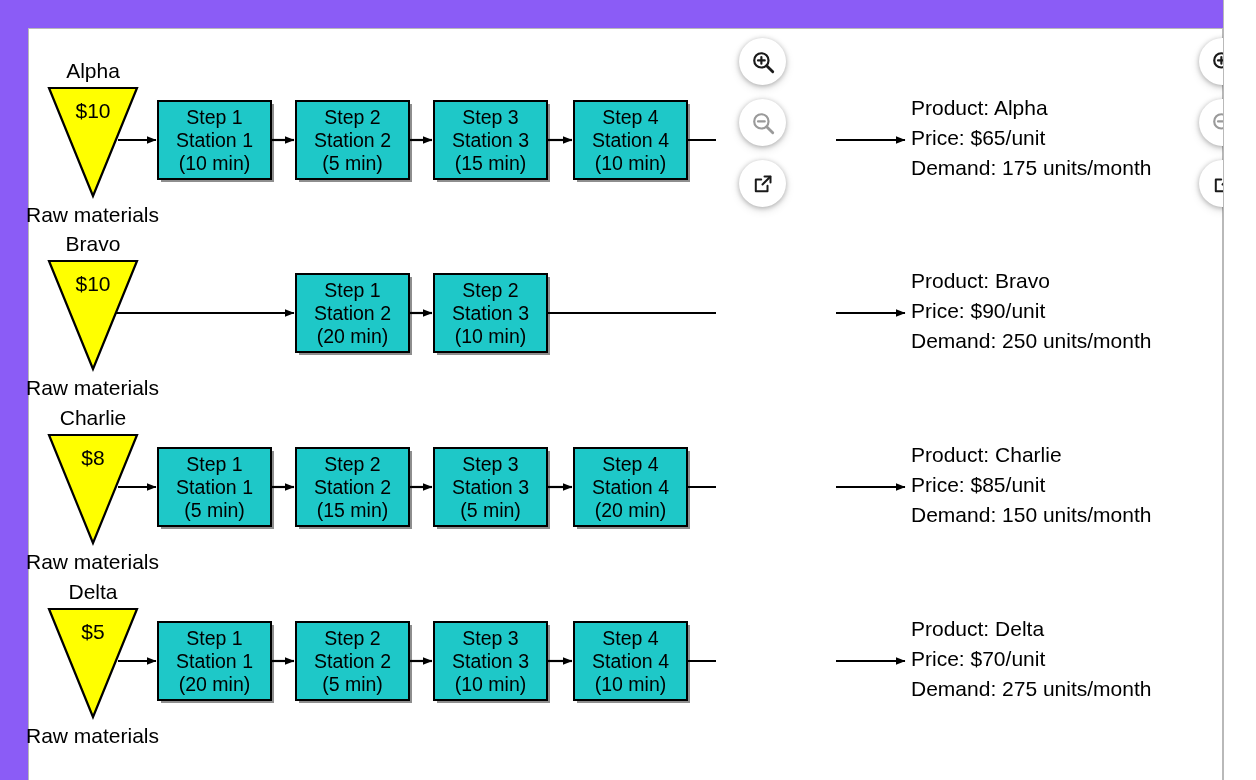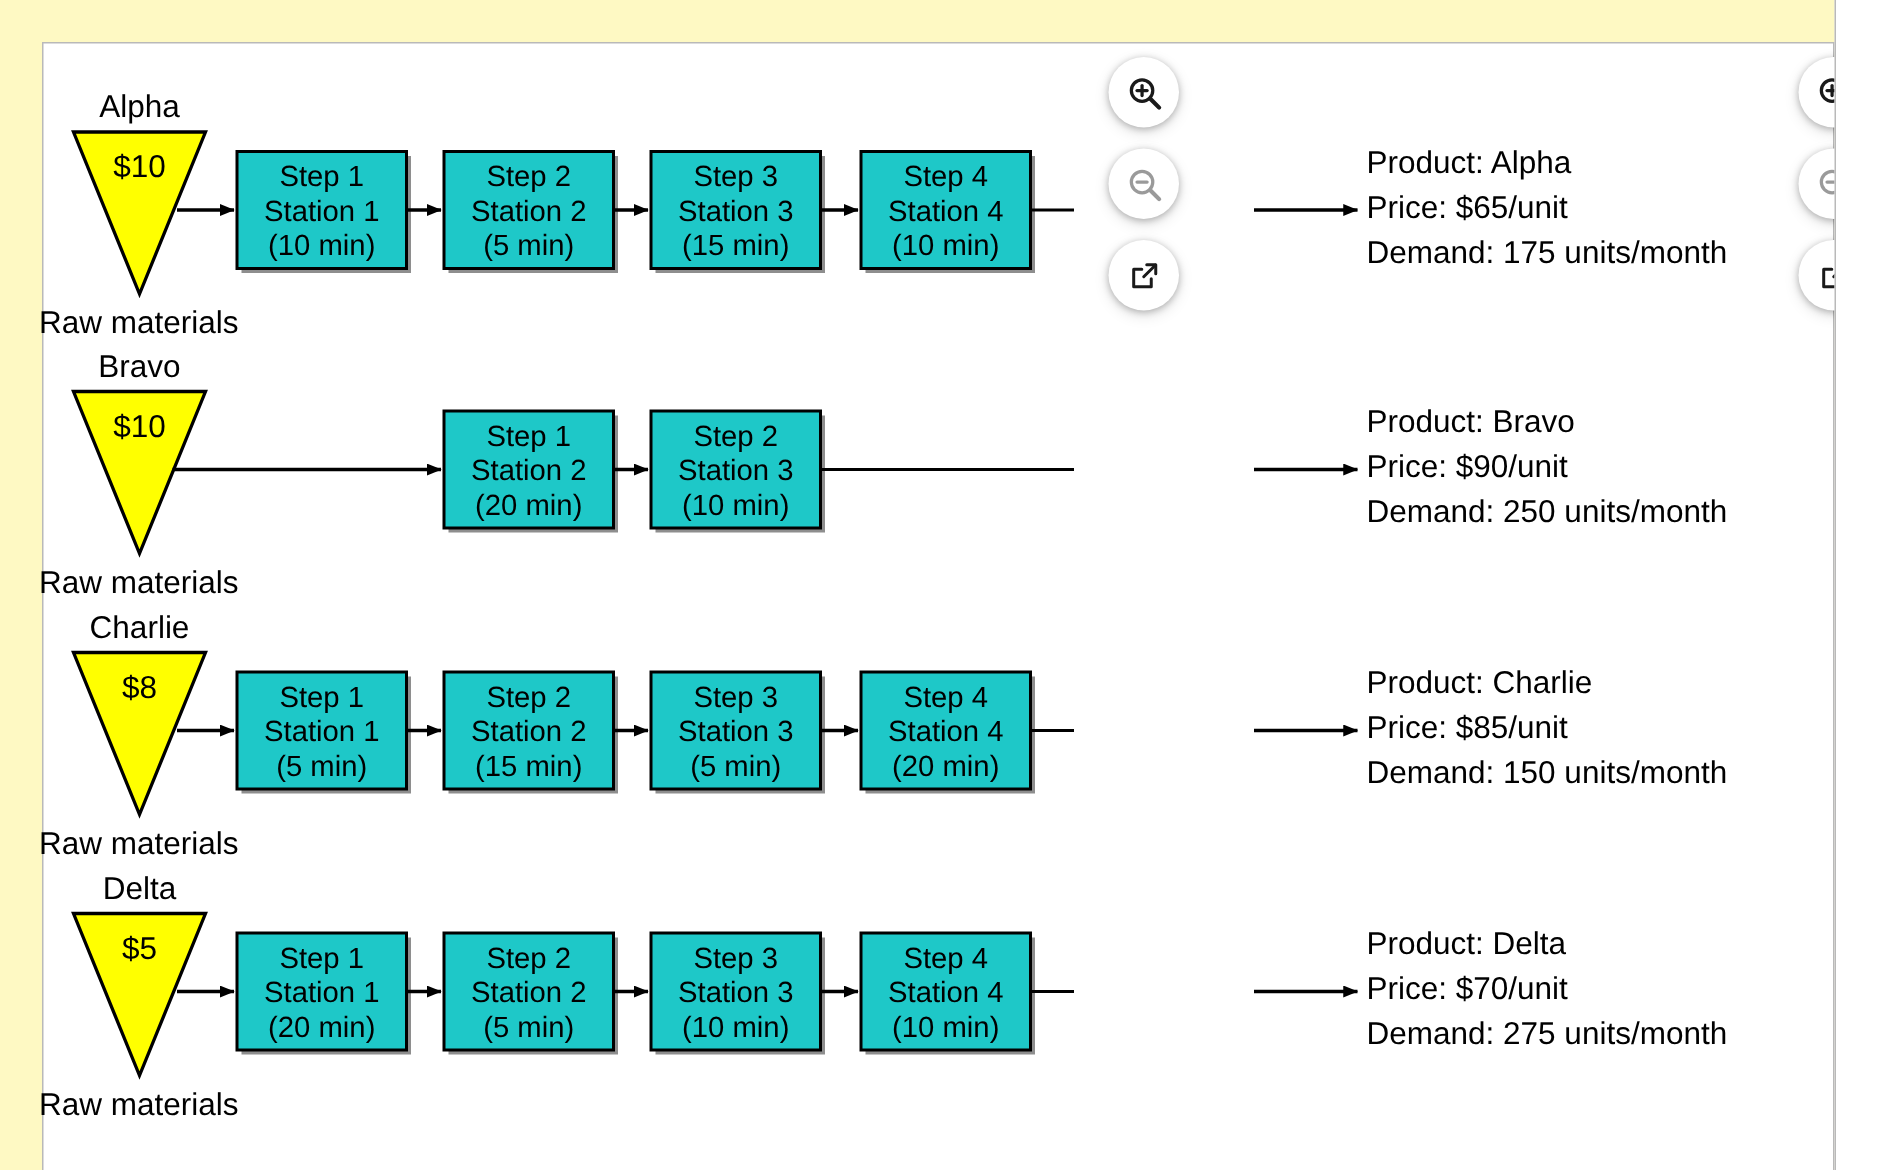--- a/index.html
+++ b/index.html
@@ -9,21 +9,21 @@
     width: 1256px;
     height: 780px;
     overflow: hidden;
     font-family: "Liberation Sans", sans-serif;
   }
 
   #app {
     position: relative;
     width: 1256px;
     height: 780px;
-    background: #fef9c3;
+    background: #8b5cf6;
   }
 
   
   #canvas-frame {
     position: absolute;
     left: 28px;
     top: 28px;
     width: 1195px;
     height: 760px;
     border-left: 1px solid #b9b9b9;

